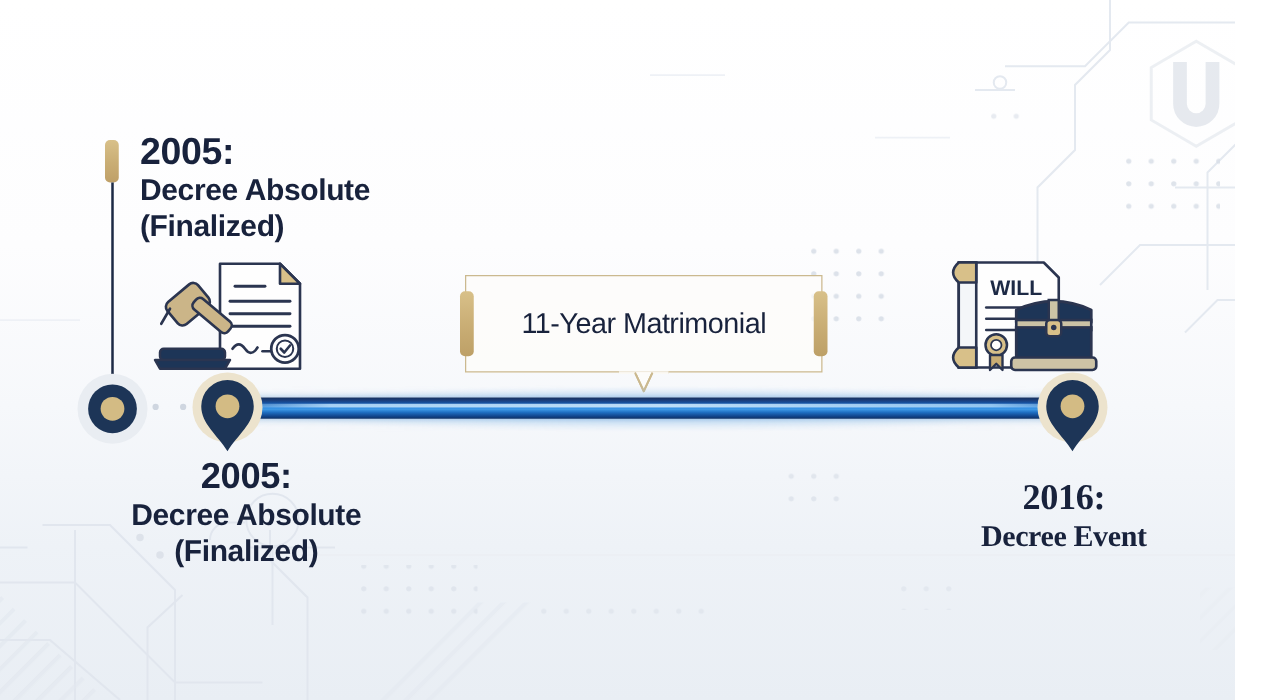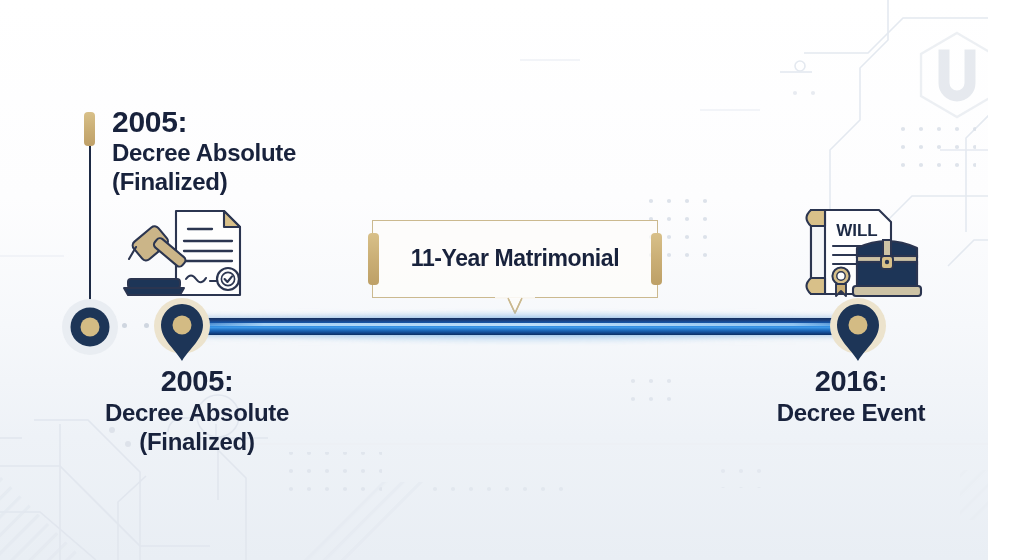--- a/index.html
+++ b/index.html
@@ -74,21 +74,21 @@
   .icon-gavel-doc {
     position: absolute;
     left: 112px;
     top: 203px;
     width: 140px;
     height: 100px;
   }
   
   .icon-will-chest {
     position: absolute;
-    left: 795px;
+    left: 751px;
     top: 196px;
     width: 150px;
     height: 110px;
   }
 
   
   .rail-glow {
     position: absolute;
     left: 190px;
     top: 310px;
@@ -158,21 +158,21 @@
     position: absolute;
     color: #18223c;
     font-weight: bold;
     text-align: center;
     line-height: 1.2;
     letter-spacing: -0.3px;
   }
   .label-bottom .year { display: block; font-size: 29px; }
   .label-bottom .l1, .label-bottom .l2 { display: block; font-size: 24px; }
   #label-bottom-left { left: 62px; top: 364px; width: 270px; }
-  #label-bottom-right { left: 730px; top: 364px; width: 242px; }
+  #label-bottom-right { left: 730px; top: 381px; width: 242px; font-family: Liberation Serif, serif; }
 
   
   .callout {
     position: absolute;
     left: 372px;
     top: 220px;
     width: 286px;
     height: 78px;
   }
   .callout-box {
@@ -203,21 +203,21 @@
   .callout-bar.left  { left: -4px; }
   .callout-bar.right { right: -4px; }
   .callout-text {
     position: absolute;
     inset: 0;
     display: flex;
     flex-direction: column;
     align-items: center;
     justify-content: center;
     color: #18223c;
-    font-weight: bold;
+    font-weight: normal;
     font-size: 23px;
     line-height: 1.2;
     letter-spacing: -0.4px;
     text-align: center;
   }
 </style>
 </head>
 <body>
 
 <div id="stage">

